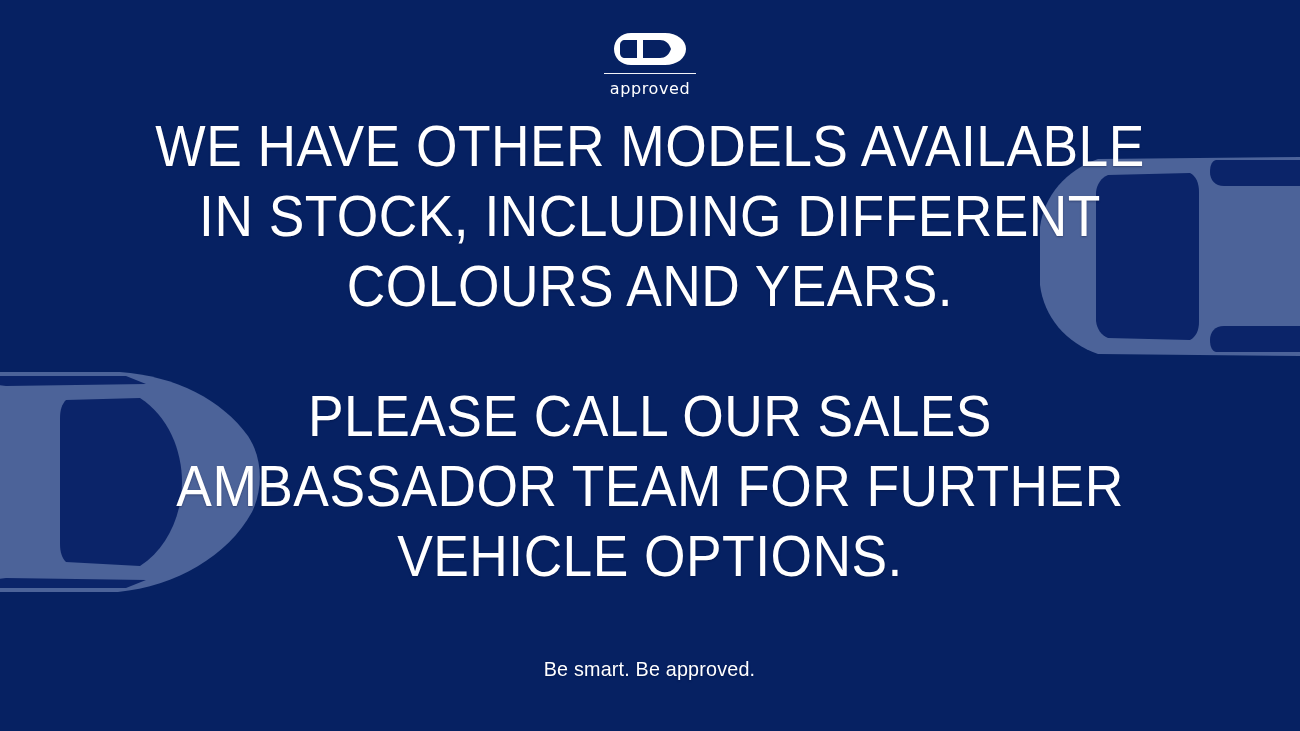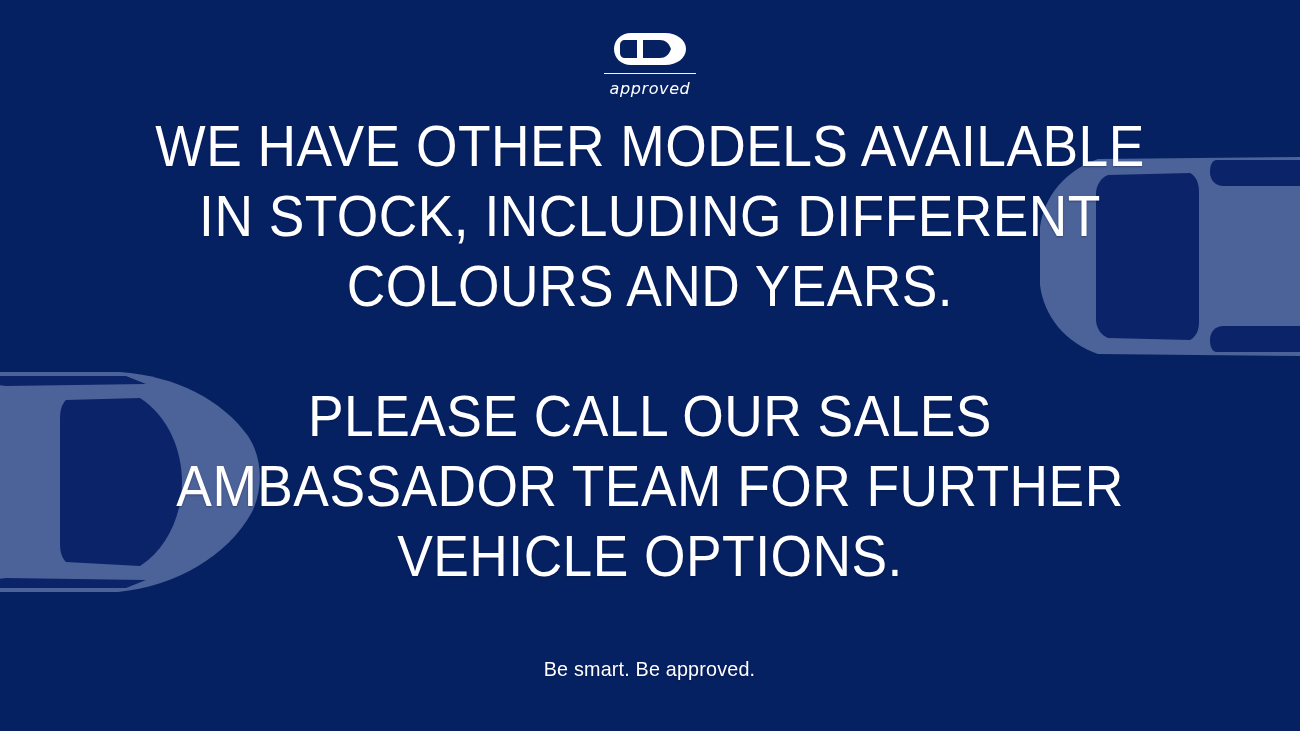--- a/index.html
+++ b/index.html
@@ -60,21 +60,20 @@
     opacity: .95;
   }
 
   .logo-word {
     margin-top: 5px;
     color: #ffffff;
     font-size: 16px;
     letter-spacing: .6px;
     font-family: "DejaVu Sans", sans-serif;
     font-weight: 400;
-    font-style: italic;
   }
 
   
   .copy {
     position: absolute;
     top: 0;
     left: 0;
     width: 1300px;
     height: 731px;
     z-index: 2;

